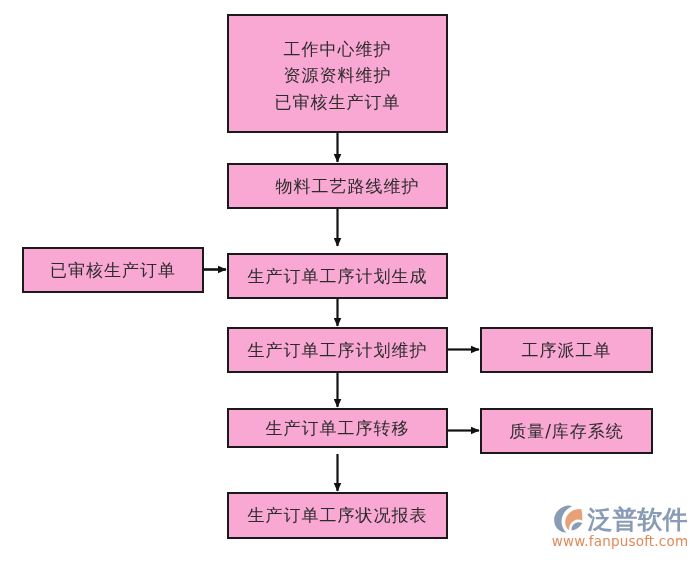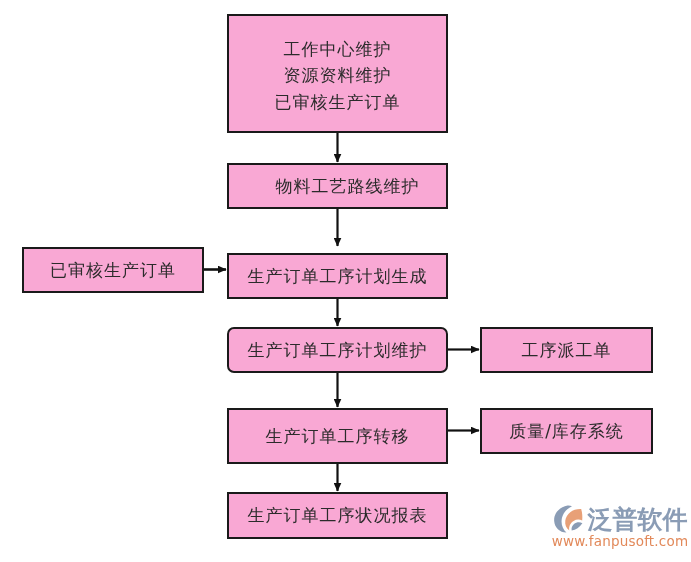--- a/index.html
+++ b/index.html
@@ -52,27 +52,27 @@
   #node-routing {
     left: 227px;  top: 163px;  width: 221px; height: 46px; padding-left: 20px;
   }
   #node-approved-order {
     left: 22px;   top: 247px;  width: 182px; height: 46px;
   }
   #node-plan-generate {
     left: 227px;  top: 247px;  width: 221px; height: 46px; margin-top: 6px;
   }
   #node-plan-maintain {
-    left: 227px;  top: 327px;  width: 221px; height: 46px; border-radius: 7px;
+    left: 227px;  top: 327px;  width: 221px; height: 46px;
   }
   #node-dispatch {
     left: 480px;  top: 327px;  width: 173px; height: 46px;
   }
   #node-transfer {
-    left: 227px;  top: 408px;  width: 221px; height: 56px;
+    left: 227px;  top: 408px;  width: 221px; height: 40px;
   }
   #node-qc-inventory {
     left: 480px;  top: 408px;  width: 173px; height: 46px;
   }
   #node-status-report {
     left: 227px;  top: 492px;  width: 221px; height: 47px;
   }
 
   
   #brand-watermark {

